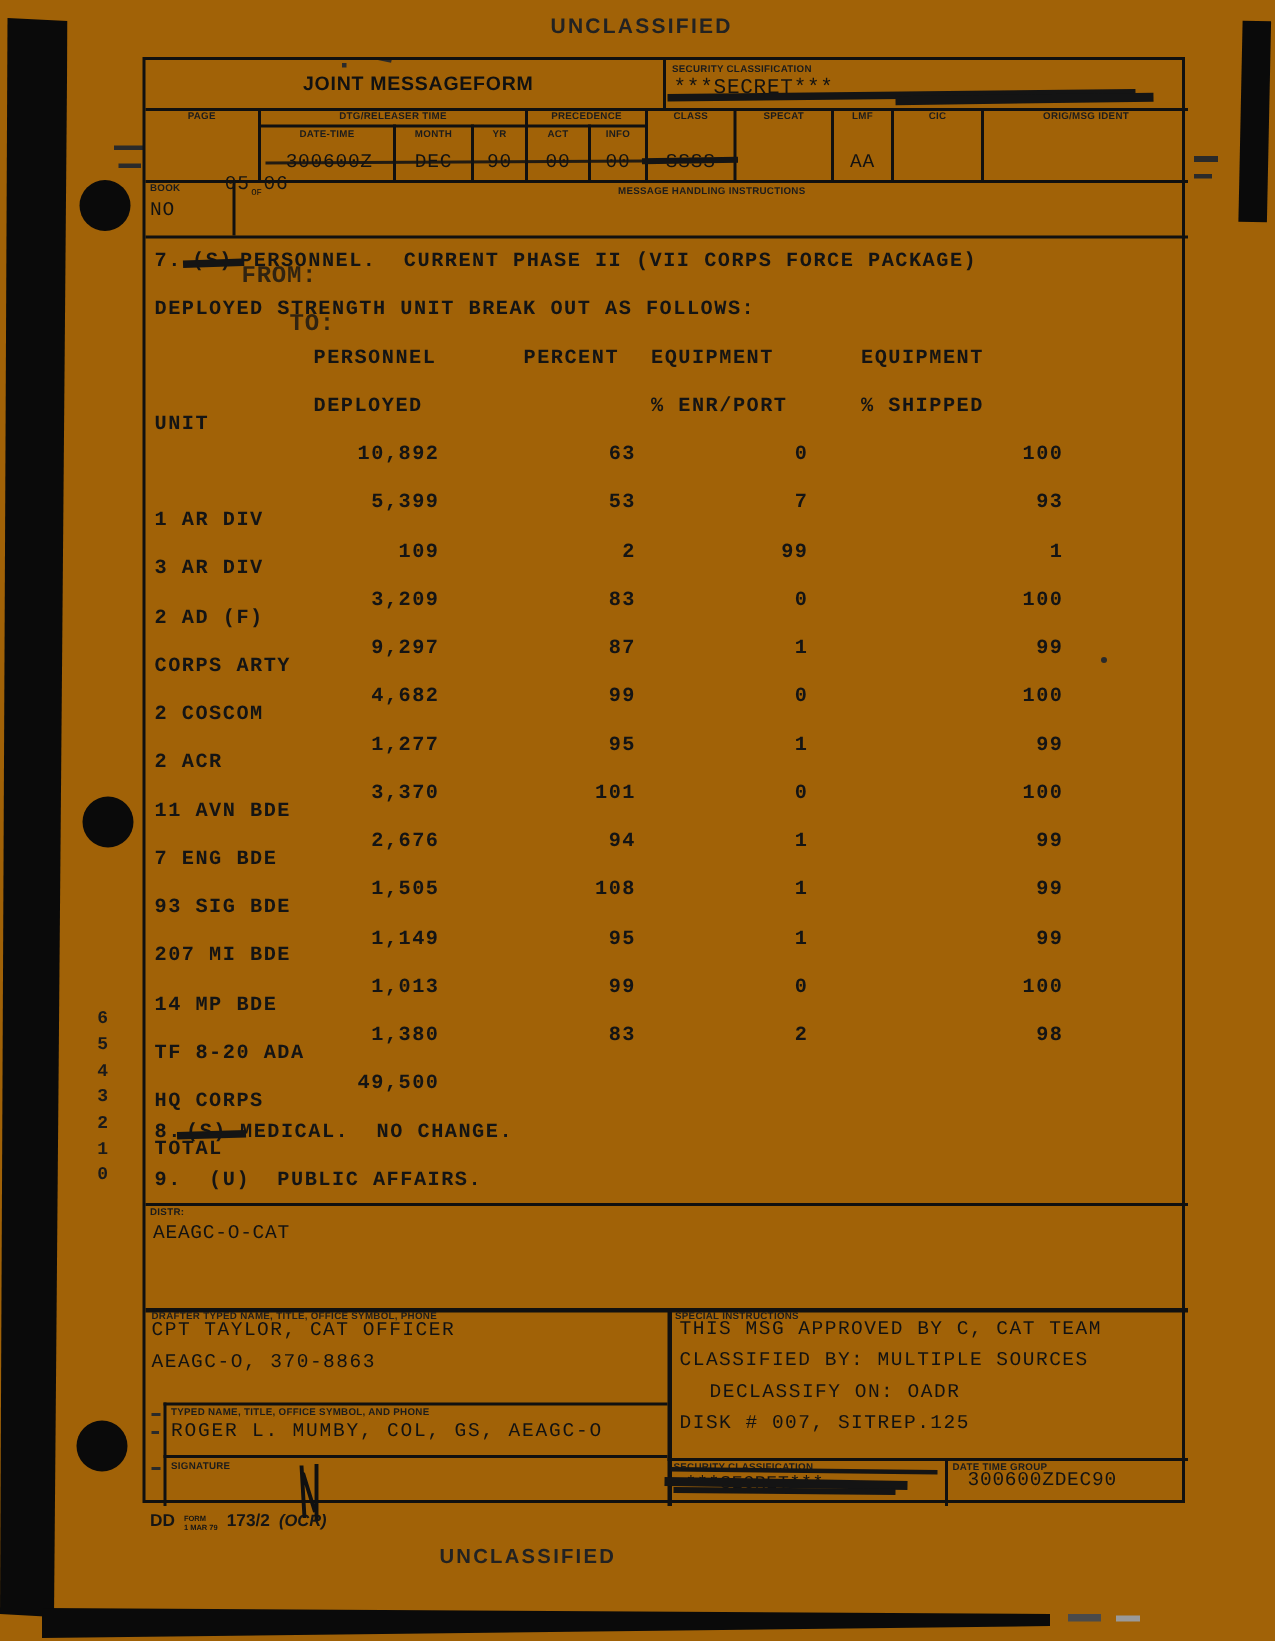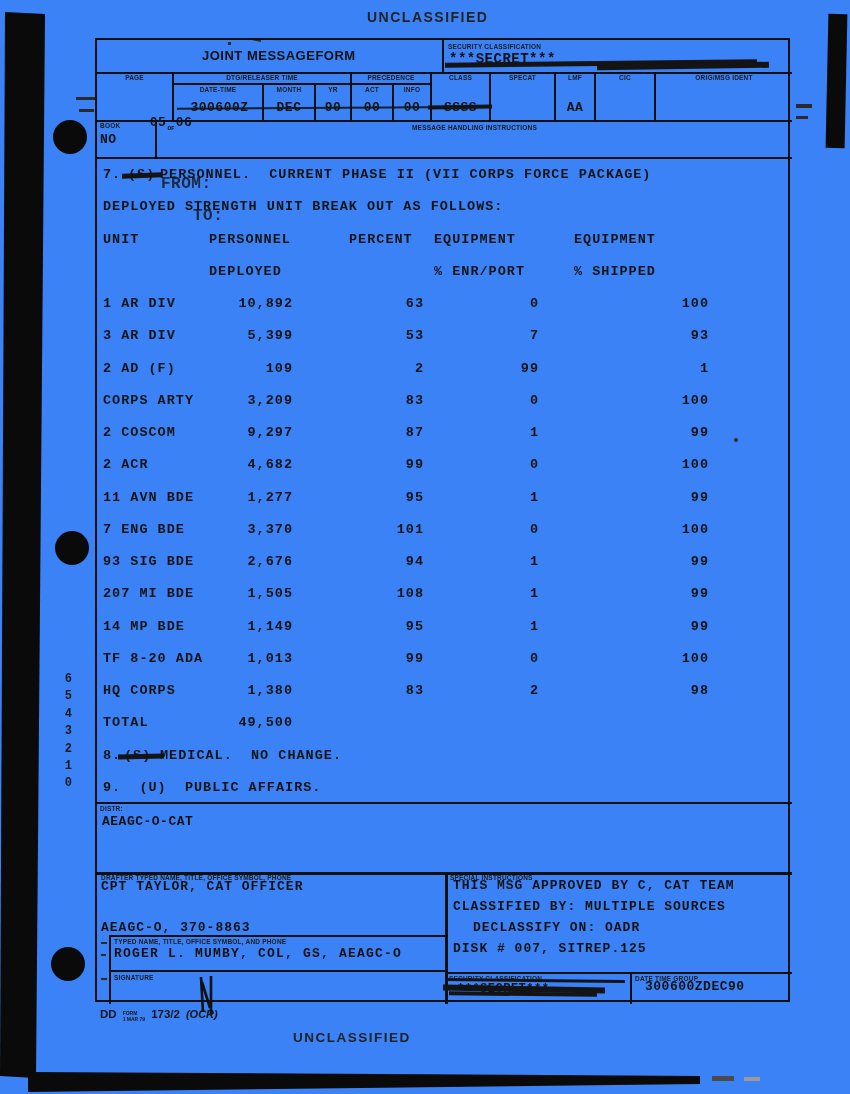--- a/index.html
+++ b/index.html
@@ -1,34 +1,34 @@
 <!DOCTYPE html>
 <html><head>
 <meta charset="utf-8">
 <style>
   * { margin:0; padding:0; box-sizing:border-box; }
   html,body { width:850px; height:1094px; }
   body { background:#fff; font-family:"Liberation Sans",sans-serif; color:#161616; position:relative; overflow:hidden; }
-  .page { position:absolute; inset:0; background:#3b82f6; }
+  .page { position:absolute; inset:0; background:#a16207; }
   .abs { position:absolute; }
   .lbl { font-size:6.5px; font-weight:bold; letter-spacing:.2px; color:#1c1c1c; white-space:nowrap; }
   .banner { font-size:14px; font-weight:bold; letter-spacing:1.5px; color:#222; }
   
   .form { position:absolute; left:95px; top:38px; width:695px; height:964px; border:2.5px solid #101010; }
   .hline, .vline { position:absolute; background:#101010; }
   
-  .val { position:absolute; font-family:"Liberation Mono","DejaVu Sans Mono",monospace; font-weight:bold; font-size:13px; letter-spacing:.5px; white-space:pre; color:#121212; }
+  .val { position:absolute; font-family:"Liberation Mono","DejaVu Sans Mono",monospace; font-weight:normal; font-size:13px; letter-spacing:.5px; white-space:pre; color:#121212; }
   .title { position:absolute; font-weight:bold; font-size:13px; letter-spacing:.5px; color:#111; }
   
   .bodybox { position:absolute; left:0; top:117px; width:695px; height:645px; padding-top:2px;
              font-family:"Liberation Mono","DejaVu Sans Mono",monospace; font-weight:bold; font-size:13.5px;
              letter-spacing:1px; color:#141414; }
   .bl { position:relative; height:32.25px; }
   .bl span { position:absolute; top:0; line-height:32.25px; white-space:pre; }
-  .c-unit { left:6px; } .c-txt { left:6px; }
+  .c-unit { left:6px;margin-top:44px; } .c-txt { left:6px; }
   .c-pers { left:100px; width:96px; text-align:right; }
   .c-pct  { left:235px; width:92px; text-align:right; }
   .c-enr  { left:340px; width:102px; text-align:right; }
   .c-shp  { left:480px; width:132px; text-align:right; }
   .h-pers,.h-dep { left:112px; } .h-pct { left:252px; }
   .h-eq1,.h-enr { left:337px; } .h-eq2,.h-shp { left:477px; }
   .p-cls7 { left:31px; } .p-rest7 { left:63px; }
   .p-cls8 { left:27px; } .p-rest8 { left:63px; }
   .ghost { font-size:16px; opacity:.8; letter-spacing:.5px; }
   .strike { position:absolute; background:#141414; z-index:5; }
@@ -292,21 +292,21 @@
     <div class="vline" style="left:12px;top:895px;width:2px;height:69px;"></div>
     <div class="hline" style="left:348px;top:932px;width:347px;height:2px;"></div>
     <div class="vline" style="left:533px;top:932px;width:2px;height:32px;"></div>
 
     <div class="speck" style="left:4px;top:902px;width:6px;height:2px;"></div>
     <div class="speck" style="left:4px;top:914px;width:5px;height:2px;"></div>
     <div class="speck" style="left:4px;top:938px;width:6px;height:2px;"></div>
 
     <div class="abs lbl" style="left:4px;top:834px;">DRAFTER TYPED NAME, TITLE, OFFICE SYMBOL, PHONE</div>
     <div class="val" style="left:4px;top:839px;letter-spacing:1px;">CPT TAYLOR, CAT OFFICER</div>
-    <div class="val" style="left:4px;top:880px;letter-spacing:1px;">AEAGC-O, 370-8863</div>
+    <div class="val" style="left:4px;top:860px;letter-spacing:1px;">AEAGC-O, 370-8863</div>
 
     <div class="abs lbl" style="left:353px;top:834px;">SPECIAL INSTRUCTIONS</div>
     <div class="val" style="left:356px;top:838px;letter-spacing:1px;">THIS MSG APPROVED BY C, CAT TEAM</div>
     <div class="val" style="left:356px;top:859px;letter-spacing:1px;">CLASSIFIED BY: MULTIPLE SOURCES</div>
     <div class="val" style="left:376px;top:880px;letter-spacing:1px;">DECLASSIFY ON: OADR</div>
     <div class="val" style="left:356px;top:901px;letter-spacing:1px;">DISK # 007, SITREP.125</div>
 
     <div class="abs lbl" style="left:17px;top:898px;">TYPED NAME, TITLE, OFFICE SYMBOL, AND PHONE</div>
     <div class="val" style="left:17px;top:906px;letter-spacing:1.2px;">ROGER L. MUMBY, COL, GS, AEAGC-O</div>
 

